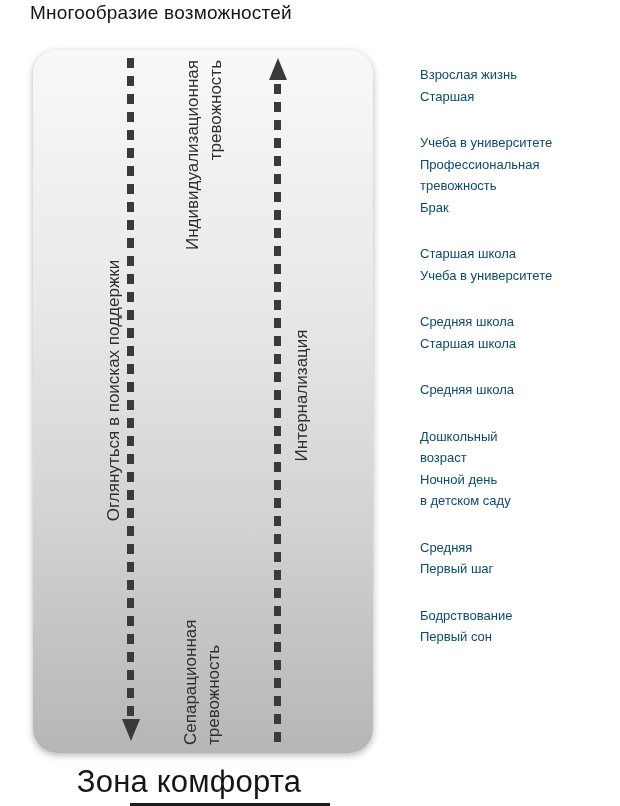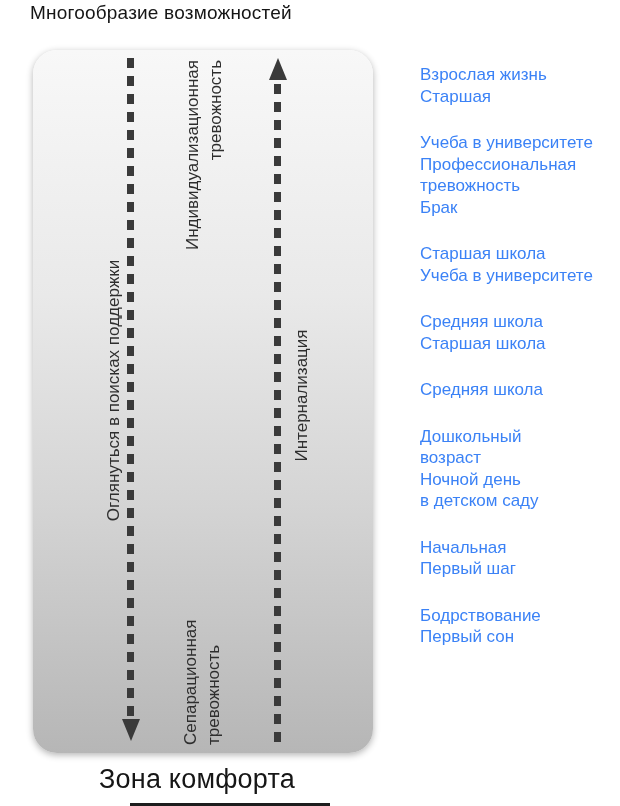--- a/index.html
+++ b/index.html
@@ -27,24 +27,24 @@
   .rot{position:absolute;transform:rotate(-90deg);transform-origin:center;
        font-size:17px;line-height:23px;color:#2e2e2e;white-space:nowrap;}
   .lbl-support{width:290px;height:23px;left:-32px;top:379px;text-align:center;}
   .lbl-individ{width:212px;height:46px;left:98px;top:143px;text-align:right;}
   .lbl-intern{width:148px;height:23px;left:227px;top:384px;text-align:center;}
   .lbl-separ{width:140px;height:46px;left:132px;top:652px;text-align:left;}
 
   
   .stage-list{position:absolute;left:420px;top:64px;width:195px;}
   .stage-group{margin-bottom:25px;}
-  .stage-line{font-size:17px;line-height:21.5px;color:#3b82f6;}
+  .stage-line{font-size:13px;line-height:21.5px;color:#0c4a6e;}
 
-  .footer-title{position:absolute;left:27px;top:764px;width:340px;text-align:center;
-       font-size:27px;color:#161616;letter-spacing:.2px;}
+  .footer-title{position:absolute;left:19px;top:764px;width:340px;text-align:center;
+       font-size:31px;color:#161616;letter-spacing:.2px;}
 
   
   .crop-fragment{position:absolute;left:130px;top:803px;width:200px;height:3px;background:#1d1d1d;}
 </style>
 </head>
 <body>
 
 <div class="page-title">Многообразие возможностей</div>
 
 <div class="comfort-box"></div>
@@ -91,21 +91,21 @@
     <div class="stage-group">
       <div class="stage-line">Средняя школа</div>
     </div>
     <div class="stage-group">
       <div class="stage-line">Дошкольный</div>
       <div class="stage-line">возраст</div>
       <div class="stage-line">Ночной день</div>
       <div class="stage-line">в детском саду</div>
     </div>
     <div class="stage-group">
-      <div class="stage-line">Начальная</div>
+      <div class="stage-line">Средняя</div>
       <div class="stage-line">Первый шаг</div>
     </div>
     <div class="stage-group">
       <div class="stage-line">Бодрствование</div>
       <div class="stage-line">Первый сон</div>
     </div>
   </div>
 
 <div class="footer-title">Зона комфорта</div>
 

